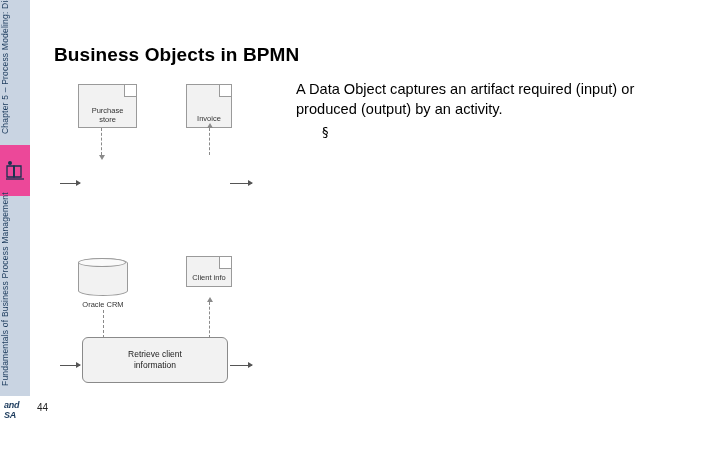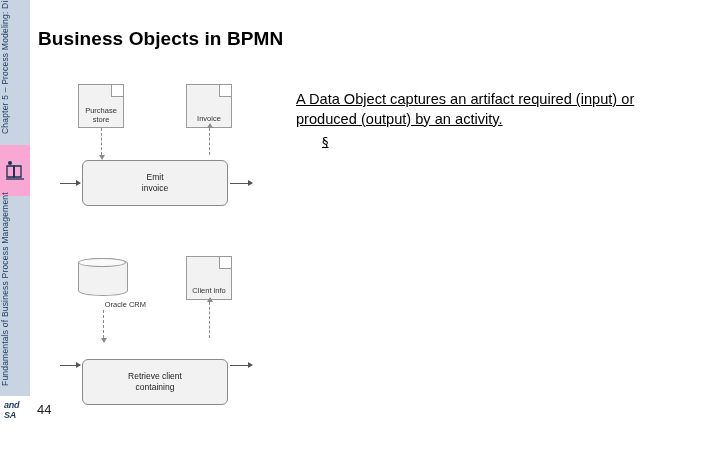--- a/index.html
+++ b/index.html
@@ -14,21 +14,21 @@
     overflow: hidden;
     position: relative;
   }
 
   
   .sidebar {
     position: absolute;
     left: 0; top: 0;
     width: 30px;
     height: 354px;
-    background: #f9a8d4;
+    background: #ec4899;
   }
   .sidebar-band {
     position: absolute;
     left: 0;
     width: 30px;
     background: #c9d4e2;
   }
   .band-top { top: 0; height: 145px; }
   .band-bottom { top: 196px; height: 200px; }
 
@@ -75,34 +75,33 @@
   .title-bar {
     position: absolute;
     left: 38px;
     top: 28px;
     width: 660px;
   }
   .slide-title {
     font-size: 19px;
     font-weight: bold;
     color: #000000;
-    margin: 0;
+    margin: 16px;
     letter-spacing: 0.1px;
   }
 
   
   .body-col {
     position: absolute;
     left: 296px;
-    top: 90px;
+    top: 80px;
     width: 400px;
     color: #000000;
     font-size: 14.6px;
     line-height: 1.35;
-    text-decoration: underline;
   }
   .para { margin: 0 0 4px 0; }
   .bullet-line {
     margin: 2px 0 0 26px;
     display: flex;
     gap: 8px;
     align-items: flex-start;
   }
   .bullet-mark {
     font-family: "DejaVu Sans", sans-serif;
@@ -156,21 +155,21 @@
     left: -1px; top: -1px;
     width: 100%; height: 9px;
     border: 1px solid #9a9a9a;
     border-radius: 50%;
     background: #fafafa;
     box-sizing: border-box;
   }
   .store-label {
     position: absolute;
     left: 0; width: 100%;
-    text-align: right;
+    text-align: center;
     font-size: 7.5px;
     color: #333;
   }
   .task-shape {
     position: absolute;
     background: #f2f2f2;
     border: 1px solid #8a8a8a;
     border-radius: 6px;
     box-sizing: border-box;
     display: flex;
@@ -215,21 +214,21 @@
     border-bottom: 5px solid #8a8a8a;
     border-left: 3.5px solid transparent;
     border-right: 3.5px solid transparent;
   }
 
   
   .page-num {
     position: absolute;
     left: 37px;
     top: 402px;
-    font-size: 13px;
+    font-size: 10px;
     color: #222;
   }
 </style>
 </head>
 <body>
 
 <div class="sidebar">
   <div class="sidebar-band band-top"></div>
   <div class="sidebar-band band-bottom"></div>
 
@@ -249,64 +248,58 @@
 
   <div class="sidebar-logo">and SA</div>
 </div>
 
 <div class="title-bar">
   <h1 class="slide-title">Business Objects in BPMN</h1>
 </div>
 
 <div class="diagram d1">
 
-  <div class="doc-shape" style="left:18px; top:6px; width:46px; height:44px;">
+  <div class="doc-shape" style="left:18px; top:6px; width:59px; height:44px;">
     <div class="doc-fold"></div>
     <div class="doc-label" style="bottom:12px;">Purchase</div>
     <div class="doc-label" style="bottom:3px;">store</div>
   </div>
 
   <div class="doc-shape" style="left:126px; top:6px; width:46px; height:44px;">
     <div class="doc-fold"></div>
     <div class="doc-label">Invoice</div>
   </div>
 
   <div class="dash-v dash-arrow-down" style="left:41px; top:50px; height:27px;"></div>
   <div class="dash-v dash-arrow-up" style="left:149px; top:50px; height:27px;"></div>
 
-  <div class="task-shape" style="left:22px; top:82px; width:146px; height:46px;">
-    <span>
-      <span>Emit</span><br>
-      <span>invoice</span>
-    </span>
-  </div>
 
   <div class="arrow-h" style="left:0px; top:105px; width:20px;"></div>
   <div class="arrow-h" style="left:170px; top:105px; width:22px;"></div>
 </div>
 
 <div class="diagram d2">
 
   <div class="store-shape" style="left:18px; top:8px; width:50px; height:38px;">
     <div class="store-cap"></div>
   </div>
   <div class="store-label" style="left:0px; top:50px; width:86px;">Oracle CRM</div>
 
-  <div class="doc-shape" style="left:126px; top:6px; width:46px; height:44px;">
+  <div class="doc-shape" style="left:126px; top:6px; width:46px; height:31px;">
     <div class="doc-fold"></div>
     <div class="doc-label">Client info</div>
   </div>
 
   <div class="dash-v dash-arrow-down" style="left:43px; top:60px; height:28px;"></div>
   <div class="dash-v dash-arrow-up" style="left:149px; top:52px; height:36px;"></div>
 
-  <div class="task-shape" style="left:22px; top:109px; width:146px; height:46px;">
+  <div class="task-shape" style="left:22px; top:87px; width:146px; height:46px;">
     <span>
       <span>Retrieve client</span><br>
-      <span>containing</span>
+      <span>information</span>
     </span>
   </div>
 
   <div class="arrow-h" style="left:0px; top:115px; width:20px;"></div>
   <div class="arrow-h" style="left:170px; top:115px; width:22px;"></div>
 </div>
 
 <div class="body-col">
   <p class="para">A Data Object captures an artifact required (input) or produced (output) by an activity.</p>
 

